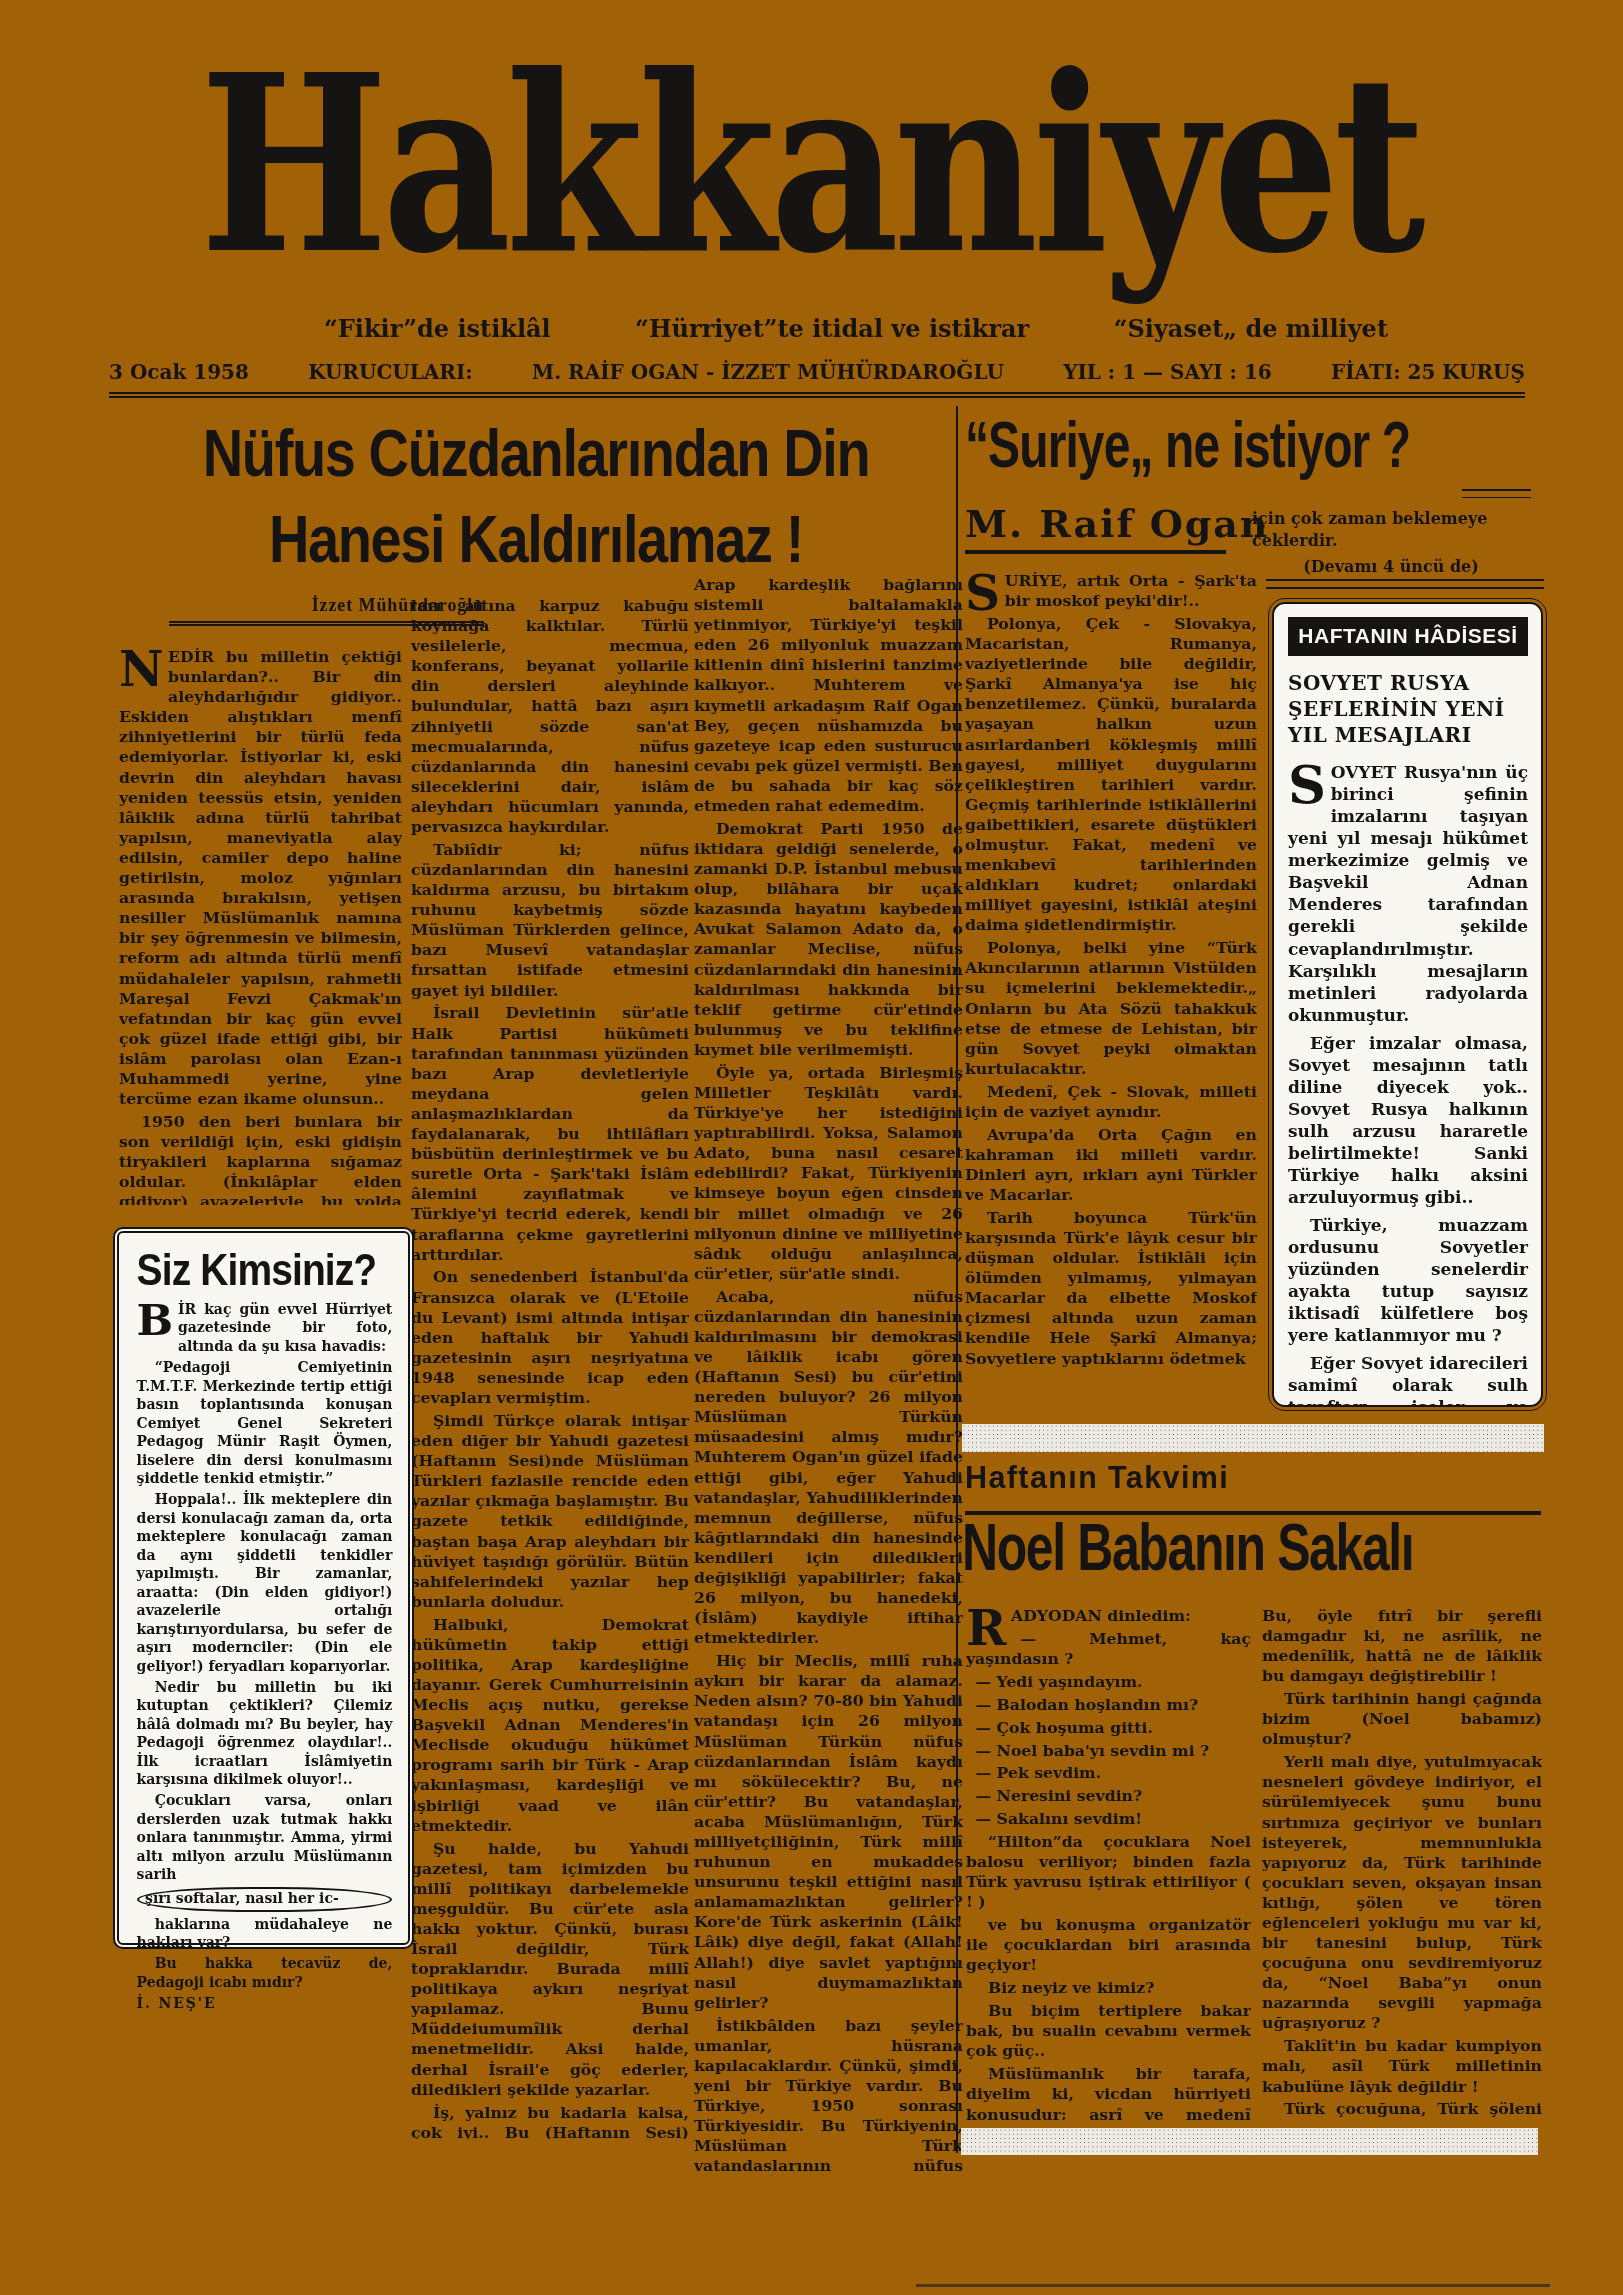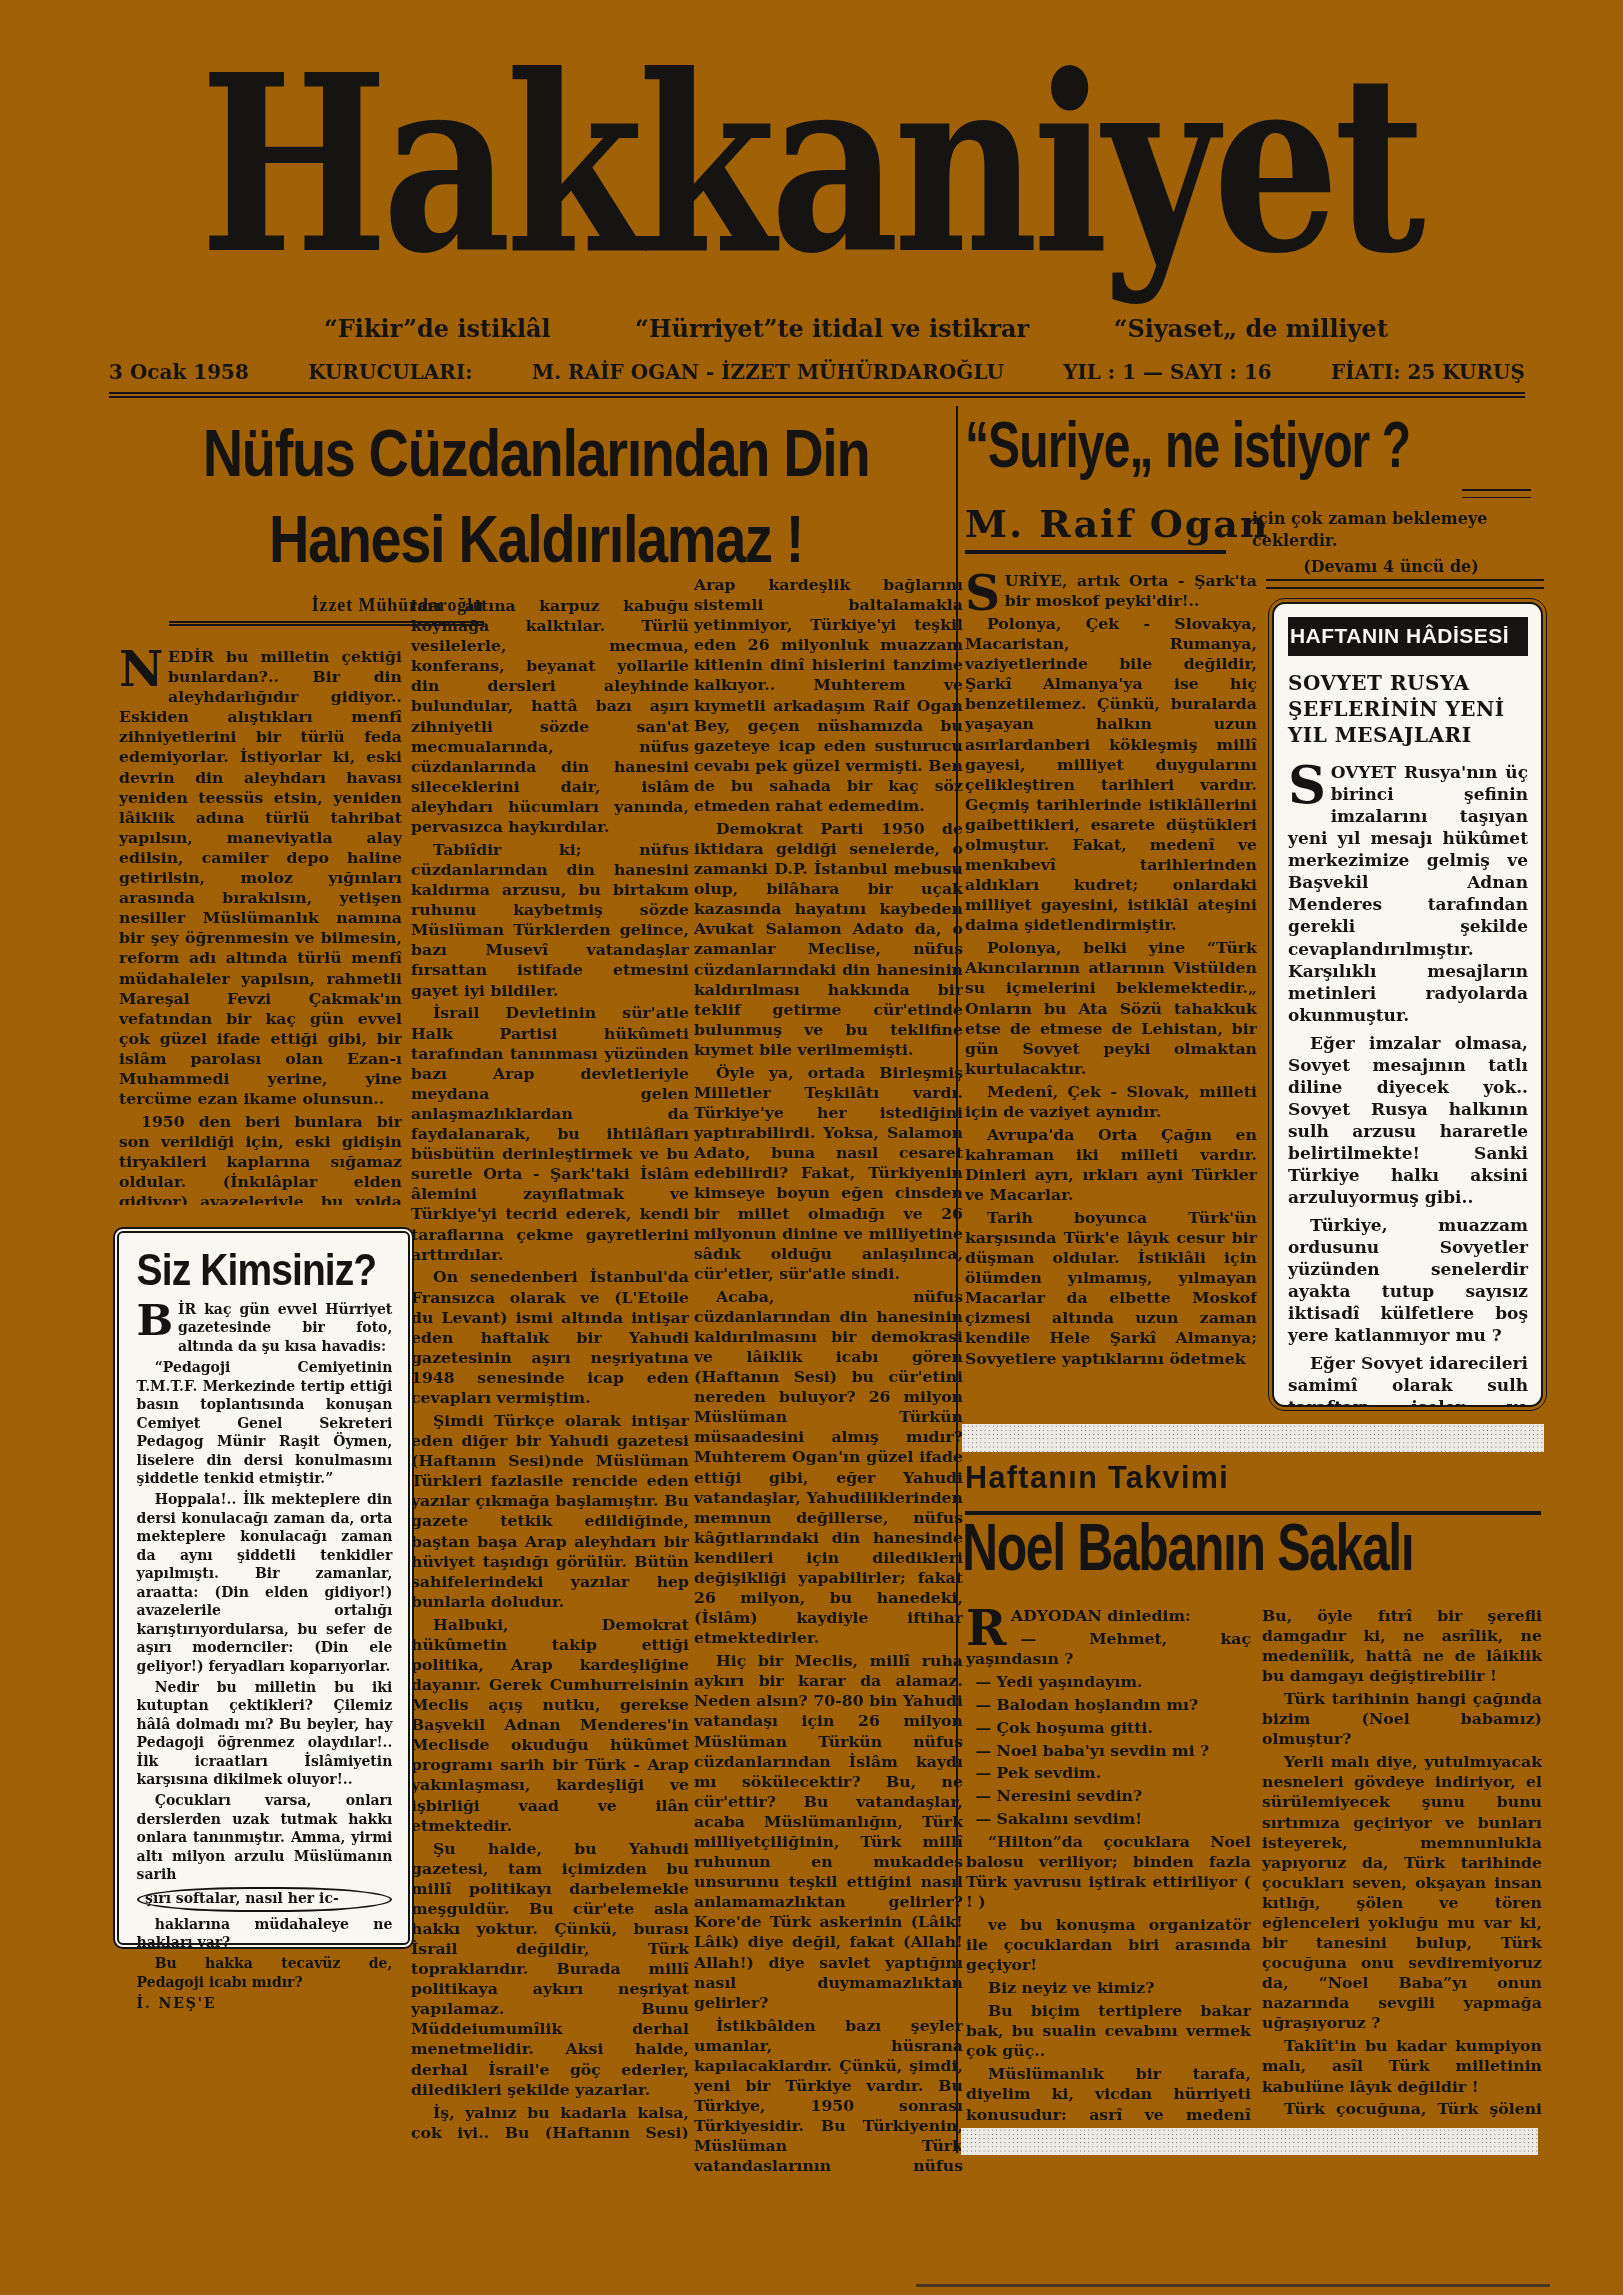--- a/index.html
+++ b/index.html
@@ -80,21 +80,21 @@
   }
   #suriye-note .cont{font-weight:bold; text-align:center; margin-top:4.6px;}
   
   #hadise-box{
     left:1272px; top:602px; width:271px; height:805px; box-sizing:border-box;
     border:2.3px solid #151412; border-radius:13px;
     outline:1.4px solid #151412; outline-offset:3.2px;
     padding:13px 13px 9.3px 14px; overflow:hidden; background:#f8f7f2;
   }
   #hadise-bar{
-    background:#151412; color:#f8f7f2; 
+    background:#151412; color:#f8f7f2; text-align:center;
     font-family:"Liberation Sans", sans-serif; font-weight:bold;
     font-size:21px; letter-spacing:0.5px; padding:7.4px 1.9px; margin-bottom:14px;
   }
   #hadise-sub{
     font-size:20px; font-weight:bold; line-height:1.3; margin-bottom:13px;
     letter-spacing:0.5px;
   }
   .boxtext p{margin:0 0 5.6px 0; text-indent:1.3em; text-align:justify;
     font-size:17px; line-height:1.3; font-weight:700;}
   .boxtext p.first{text-indent:0;}

